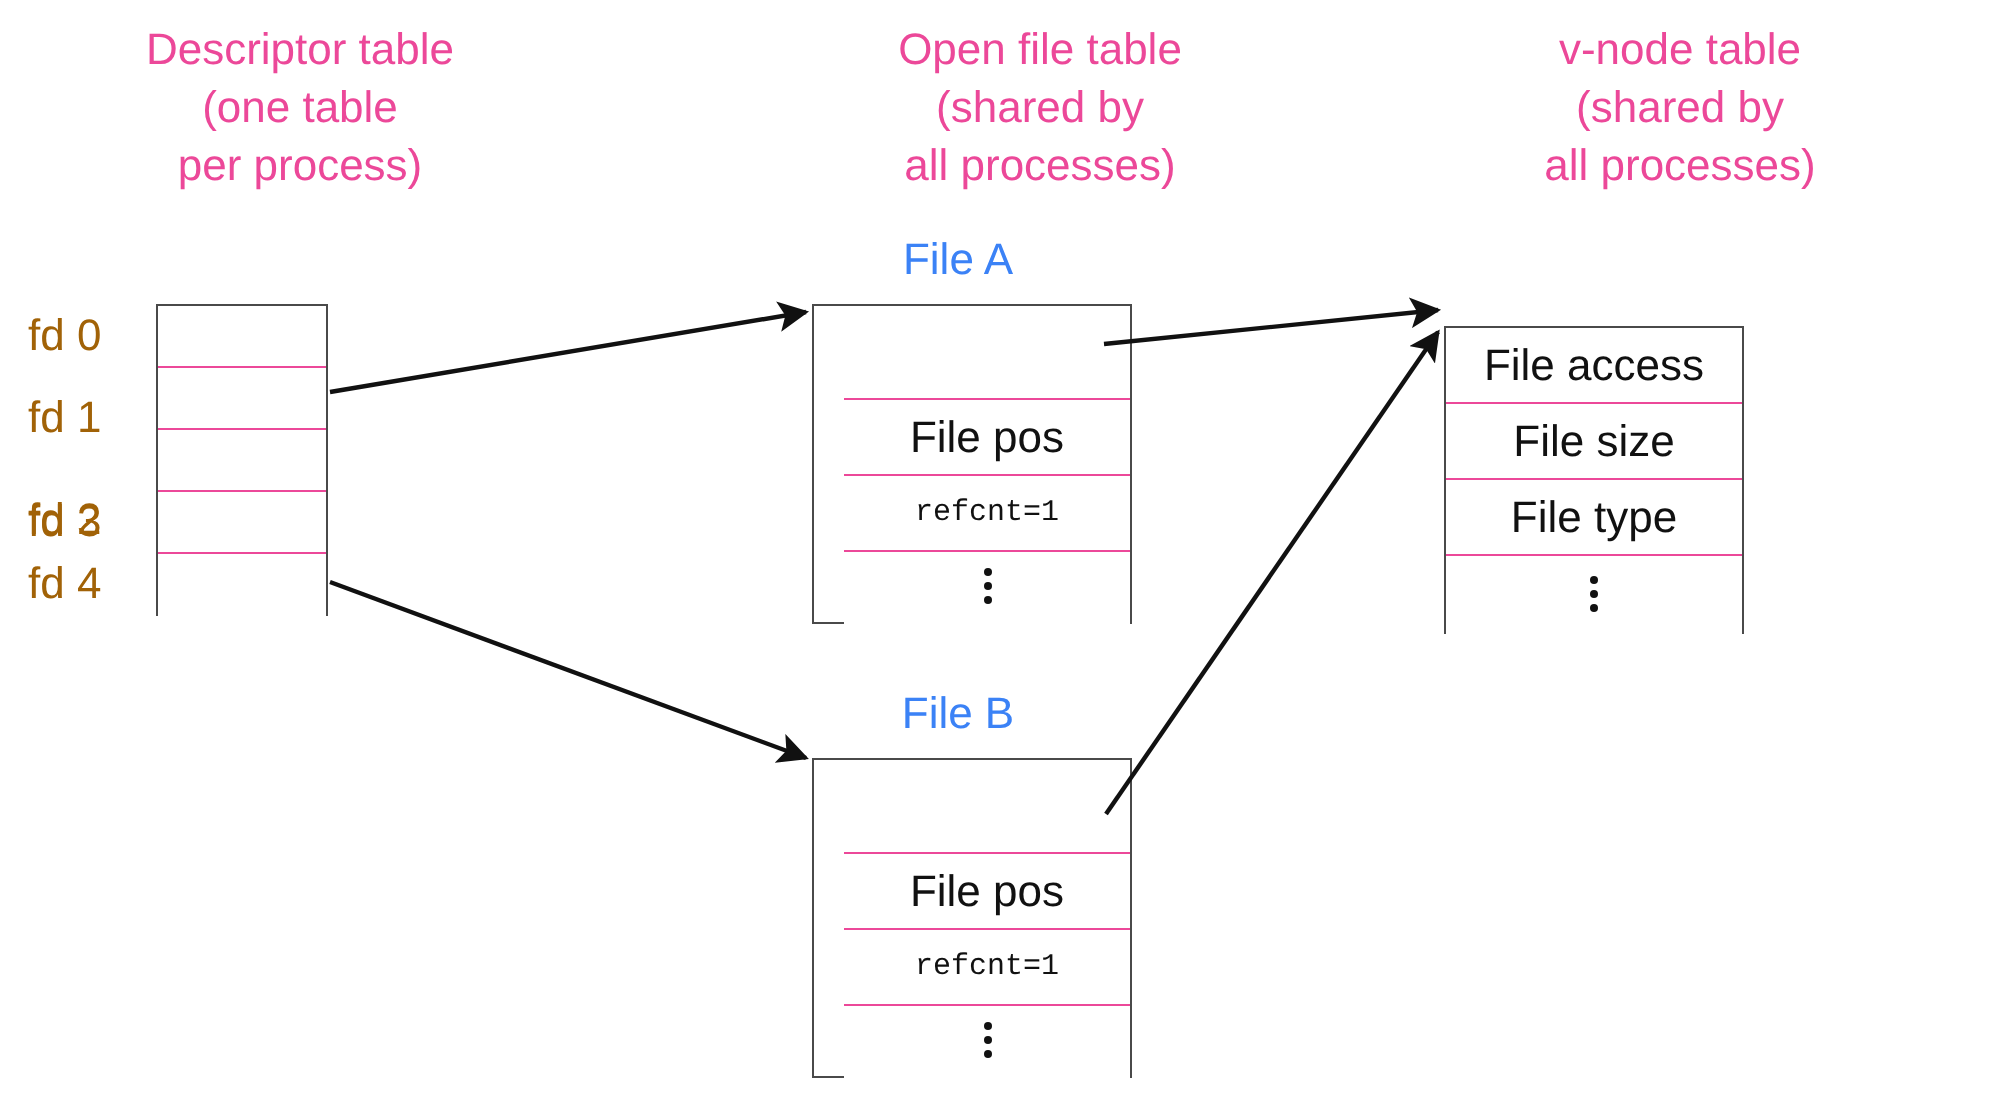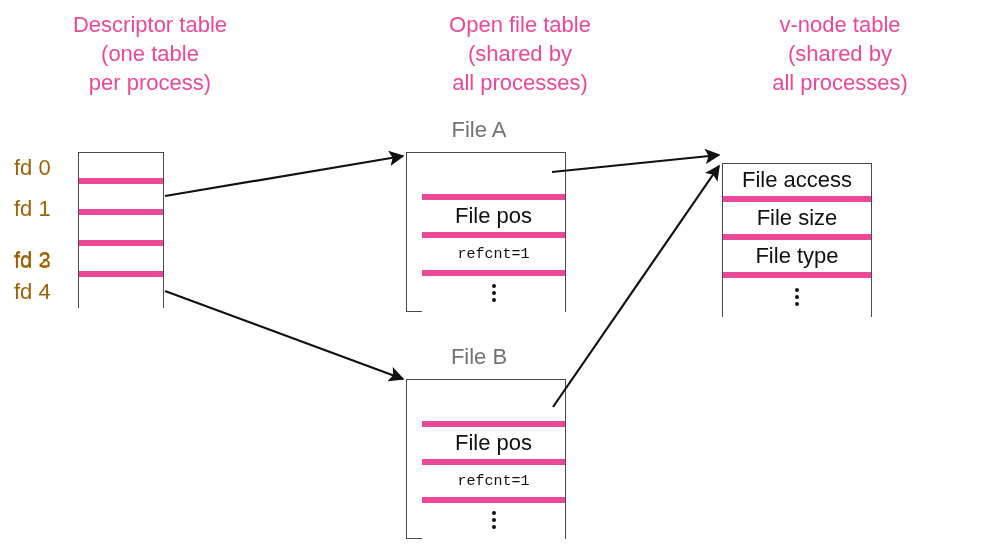--- a/index.html
+++ b/index.html
@@ -29,35 +29,35 @@
   #heading-descriptor { left: 0px;   top: 10px; width: 300px; }
   #heading-openfile   { left: 370px; top: 10px; width: 300px; }
   #heading-vnode      { left: 690px; top: 10px; width: 300px; }
 
   
   .table-label {
     position: absolute;
     text-align: center;
     font-size: 22px;
     line-height: 26px;
-    color: #737373;
+    color: #3b82f6;
   }
   #label-file-a { left: 406px; top: 117px; width: 146px; }
   #label-file-b { left: 406px; top: 344px; width: 146px; }
 
   
   .tbl {
     position: absolute;
     box-sizing: border-box;
     border: 1px solid #4a4a4a;
     background: #ffffff;
   }
   .tbl .cell {
     box-sizing: border-box;
-    border-bottom: 6px solid #ec4899;
+    border-bottom: 1px solid #ec4899;
     display: flex;
     align-items: center;
     justify-content: center;
     font-size: 22px;
     color: #111111;
     background: #ffffff;
     overflow: hidden;
   }
   .tbl .cell:last-child { border-bottom: none; }
 

